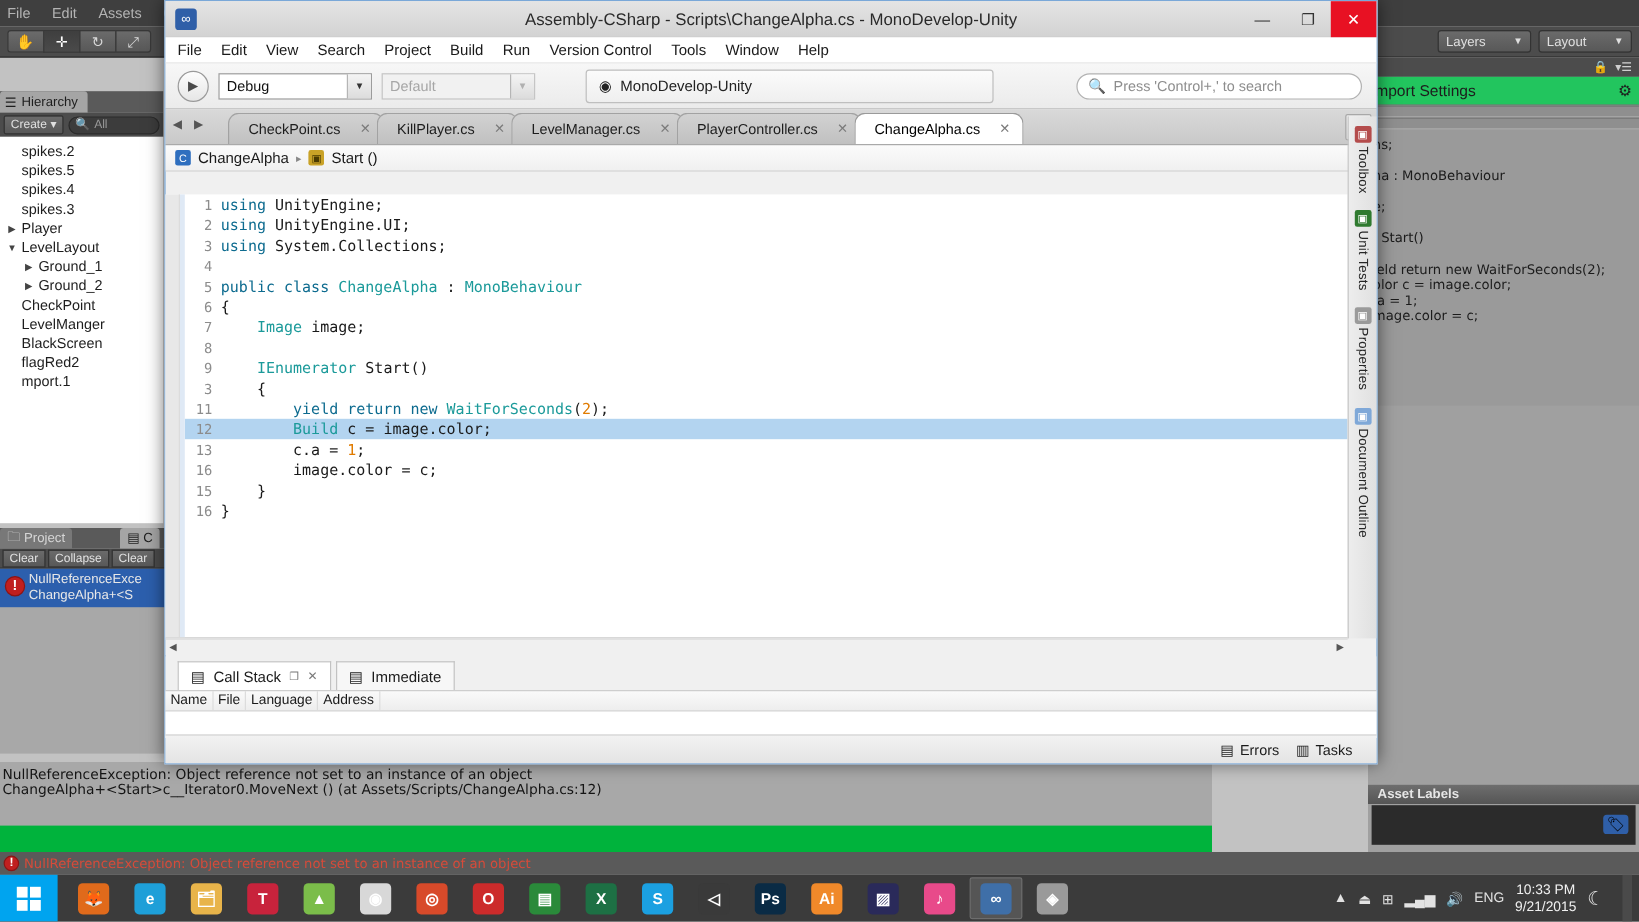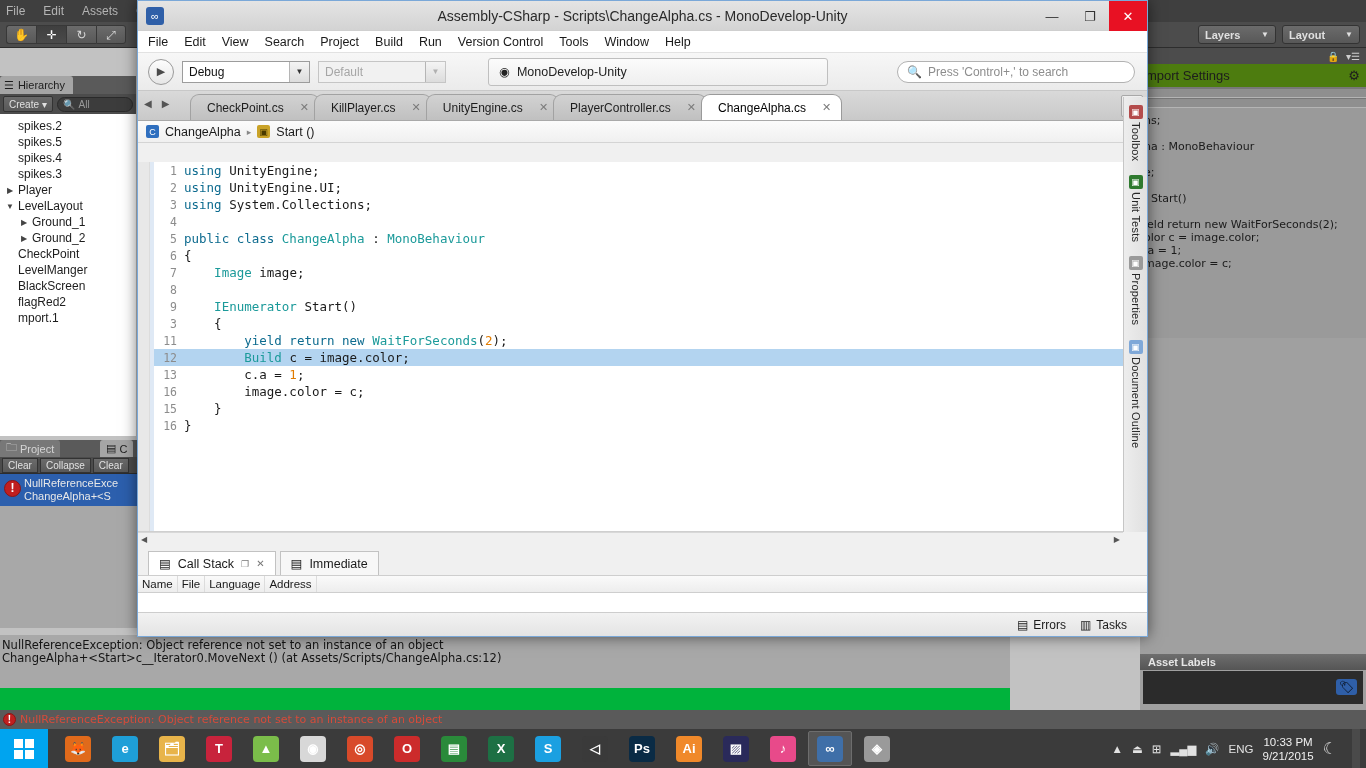--- a/index.html
+++ b/index.html
@@ -37,21 +37,21 @@
   .u-tool-btn:last-child { border-right:1px solid #383838; border-radius:0 3px 3px 0; }
   .u-tool-btn.active { background:linear-gradient(#3f3f3f,#4a4a4a); color:#fff; }
 
   .u-right-toolbar {
     position:absolute; right:6px; top:25px; display:flex; gap:6px;
   }
   .u-drop {
     height:19px; min-width:78px; background:linear-gradient(#6b6b6b,#585858);
     border:1px solid #333; border-radius:3px; color:#e0e0e0;
     font-size:11px; display:flex; align-items:center;
-    padding:0 6px; justify-content:space-between; gap:10px;font-weight:bold;
+    padding:0 6px; justify-content:space-between; gap:10px;
   }
   .u-drop .caret { font-size:8px; }
 
   
   .u-hier {
     position:absolute; left:0; top:76px; width:136px; height:360px;
     background:#c2c2c2;
   }
   .u-panel-tabbar {
     position:absolute; left:0; top:0; width:100%; height:18px;
@@ -147,21 +147,21 @@
     display:flex; align-items:center; justify-content:center;
   }
 
   
   .u-insp { position:absolute; right:0; top:48px; width:226px; bottom:58px; background:#a0a0a0; }
   .u-insp-header {
     height:16px; background:#4c4c4c; display:flex; align-items:center;
     justify-content:flex-end; padding-right:6px; gap:6px; color:#cfcfcf; font-size:10px;
   }
   .u-insp-title {
-    height:24px; background:#4d7c0f; display:flex; align-items:center;
+    height:24px; background:#22c55e; display:flex; align-items:center;
     justify-content:space-between; padding:0 6px; color:#1d1d1d;
     font-size:13px; border-bottom:1px solid #787878;
   }
   .u-insp-btnrow {
     height:22px; display:flex; align-items:center; justify-content:flex-end;
     gap:5px; padding-right:6px; background:#a0a0a0;
   }
   .u-insp-btn {
     height:17px; background:linear-gradient(#bdbdbd,#a6a6a6);
     border:1px solid #6e6e6e; border-radius:2px; color:#1d1d1d;
@@ -605,21 +605,21 @@
     </div>
     <div class="md-tab">
         <span>CheckPoint.cs</span>
         <span class="x">✕</span>
       </div>
       <div class="md-tab">
         <span>KillPlayer.cs</span>
         <span class="x">✕</span>
       </div>
       <div class="md-tab">
-        <span>UnityEngine.cs</span>
+        <span>LevelManager.cs</span>
         <span class="x">✕</span>
       </div>
       <div class="md-tab">
         <span>PlayerController.cs</span>
         <span class="x">✕</span>
       </div>
       <div class="md-tab active">
         <span>ChangeAlpha.cs</span>
         <span class="x">✕</span>
       </div>

